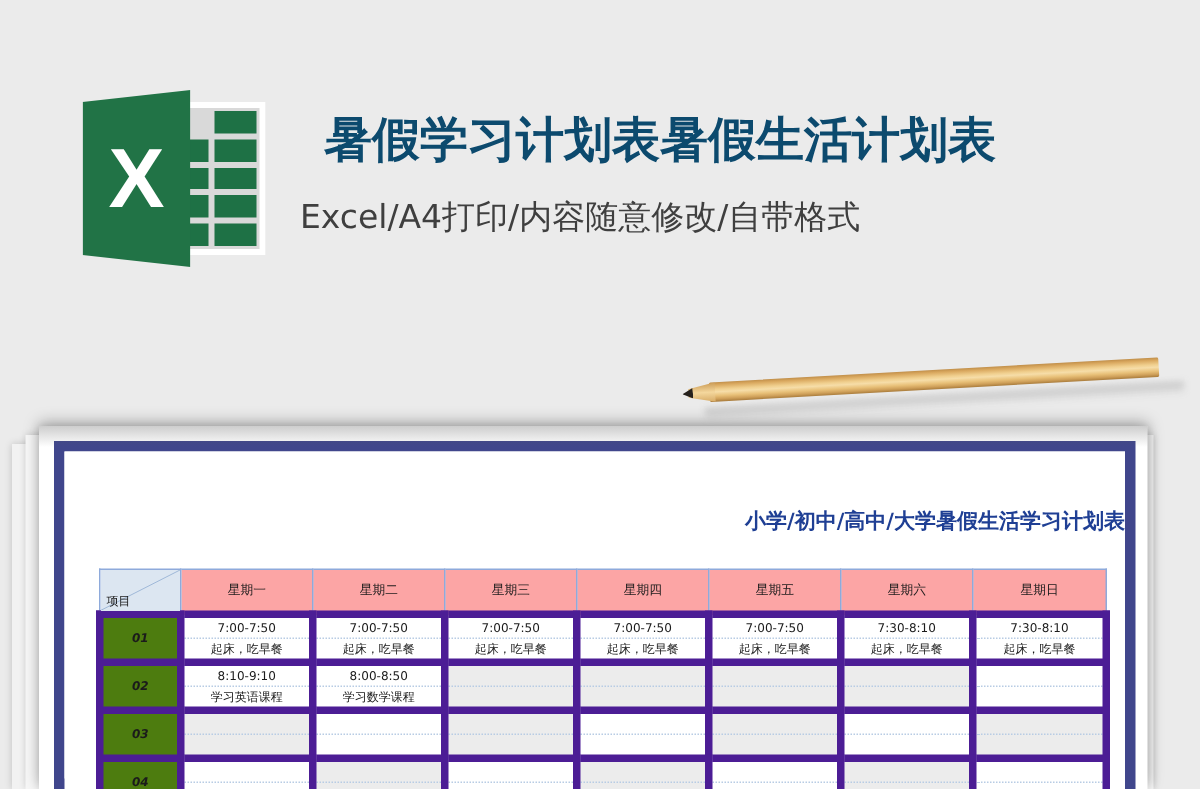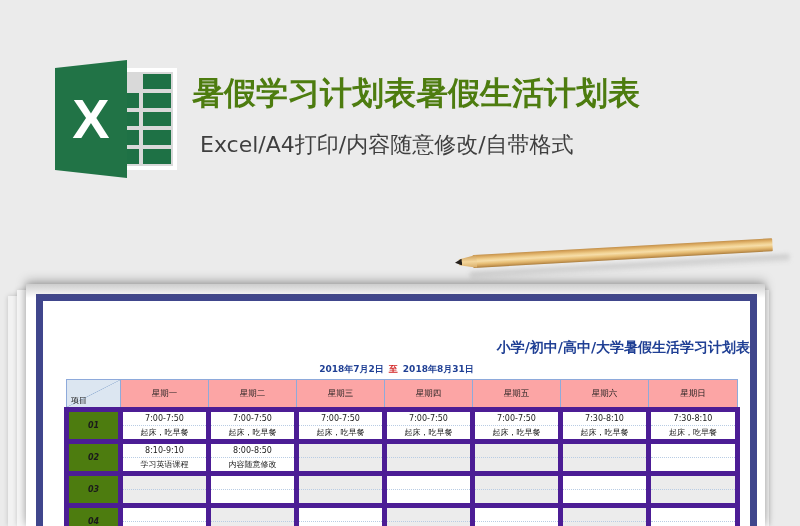--- a/index.html
+++ b/index.html
@@ -42,22 +42,22 @@
     clip-path:polygon(0 8px,100% 0,100% 100%,0 calc(100% - 8px));
   }
   .xl-x{
     position:absolute;left:0;top:0;width:72px;height:118px;
     color:#ffffff;font-size:56px;font-weight:bold;
     display:flex;align-items:center;justify-content:center;
     font-family:"Liberation Sans",sans-serif;
     line-height:1;
   }
   #banner-title{
-    position:absolute;left:192px;top:72px;
-    font-size:32px;font-weight:bold;color:#4d7c0f;
+    position:absolute;left:216px;top:72px;
+    font-size:32px;font-weight:bold;color:#0c4a6e;
     letter-spacing:0px;white-space:nowrap;
     font-family:"DejaVu Sans","Liberation Sans",sans-serif;
   }
   #banner-sub{
     position:absolute;left:200px;top:130px;
     font-size:22px;color:#3f3f3f;white-space:nowrap;
     font-family:"DejaVu Sans","Liberation Sans",sans-serif;
   }
 
   
@@ -235,23 +235,20 @@
 
 <div id="sheet-back2"></div>
 <div id="sheet-back1"></div>
 <div id="sheet"></div>
 <div id="sheet-frame"></div>
 
 <div id="sheet-inner">
 
   <div id="doc-title">小学/初中/高中/大学暑假生活学习计划表</div>
 
-  <div id="doc-dates">
-    <span>2018年7月2日</span><span class="sep">至</span><span>2018年8月31日</span>
-  </div>
 
   <table id="plan-table">
     <colgroup>
       <col style="width:54px">
         <col style="width:88px">
         <col style="width:88px">
       <col style="width:88px">
         <col style="width:88px">
         <col style="width:88px">
       <col style="width:88px">
@@ -325,21 +322,21 @@
         <td class="rownum">02</td>
         <td class="plain">
             <span class="cell-stack">
               <span class="cell-time">8:10-9:10</span>
               <span class="cell-task">学习英语课程</span>
             </span>
           </td>
         <td class="plain">
             <span class="cell-stack">
               <span class="cell-time">8:00-8:50</span>
-              <span class="cell-task">内容随意修改</span>
+              <span class="cell-task">学习数学课程</span>
             </span>
           </td>
         <td class="shade">
             <span class="cell-stack">
               <span class="cell-time"></span>
               <span class="cell-task"></span>
             </span>
           </td>
         <td class="shade">
             <span class="cell-stack">

